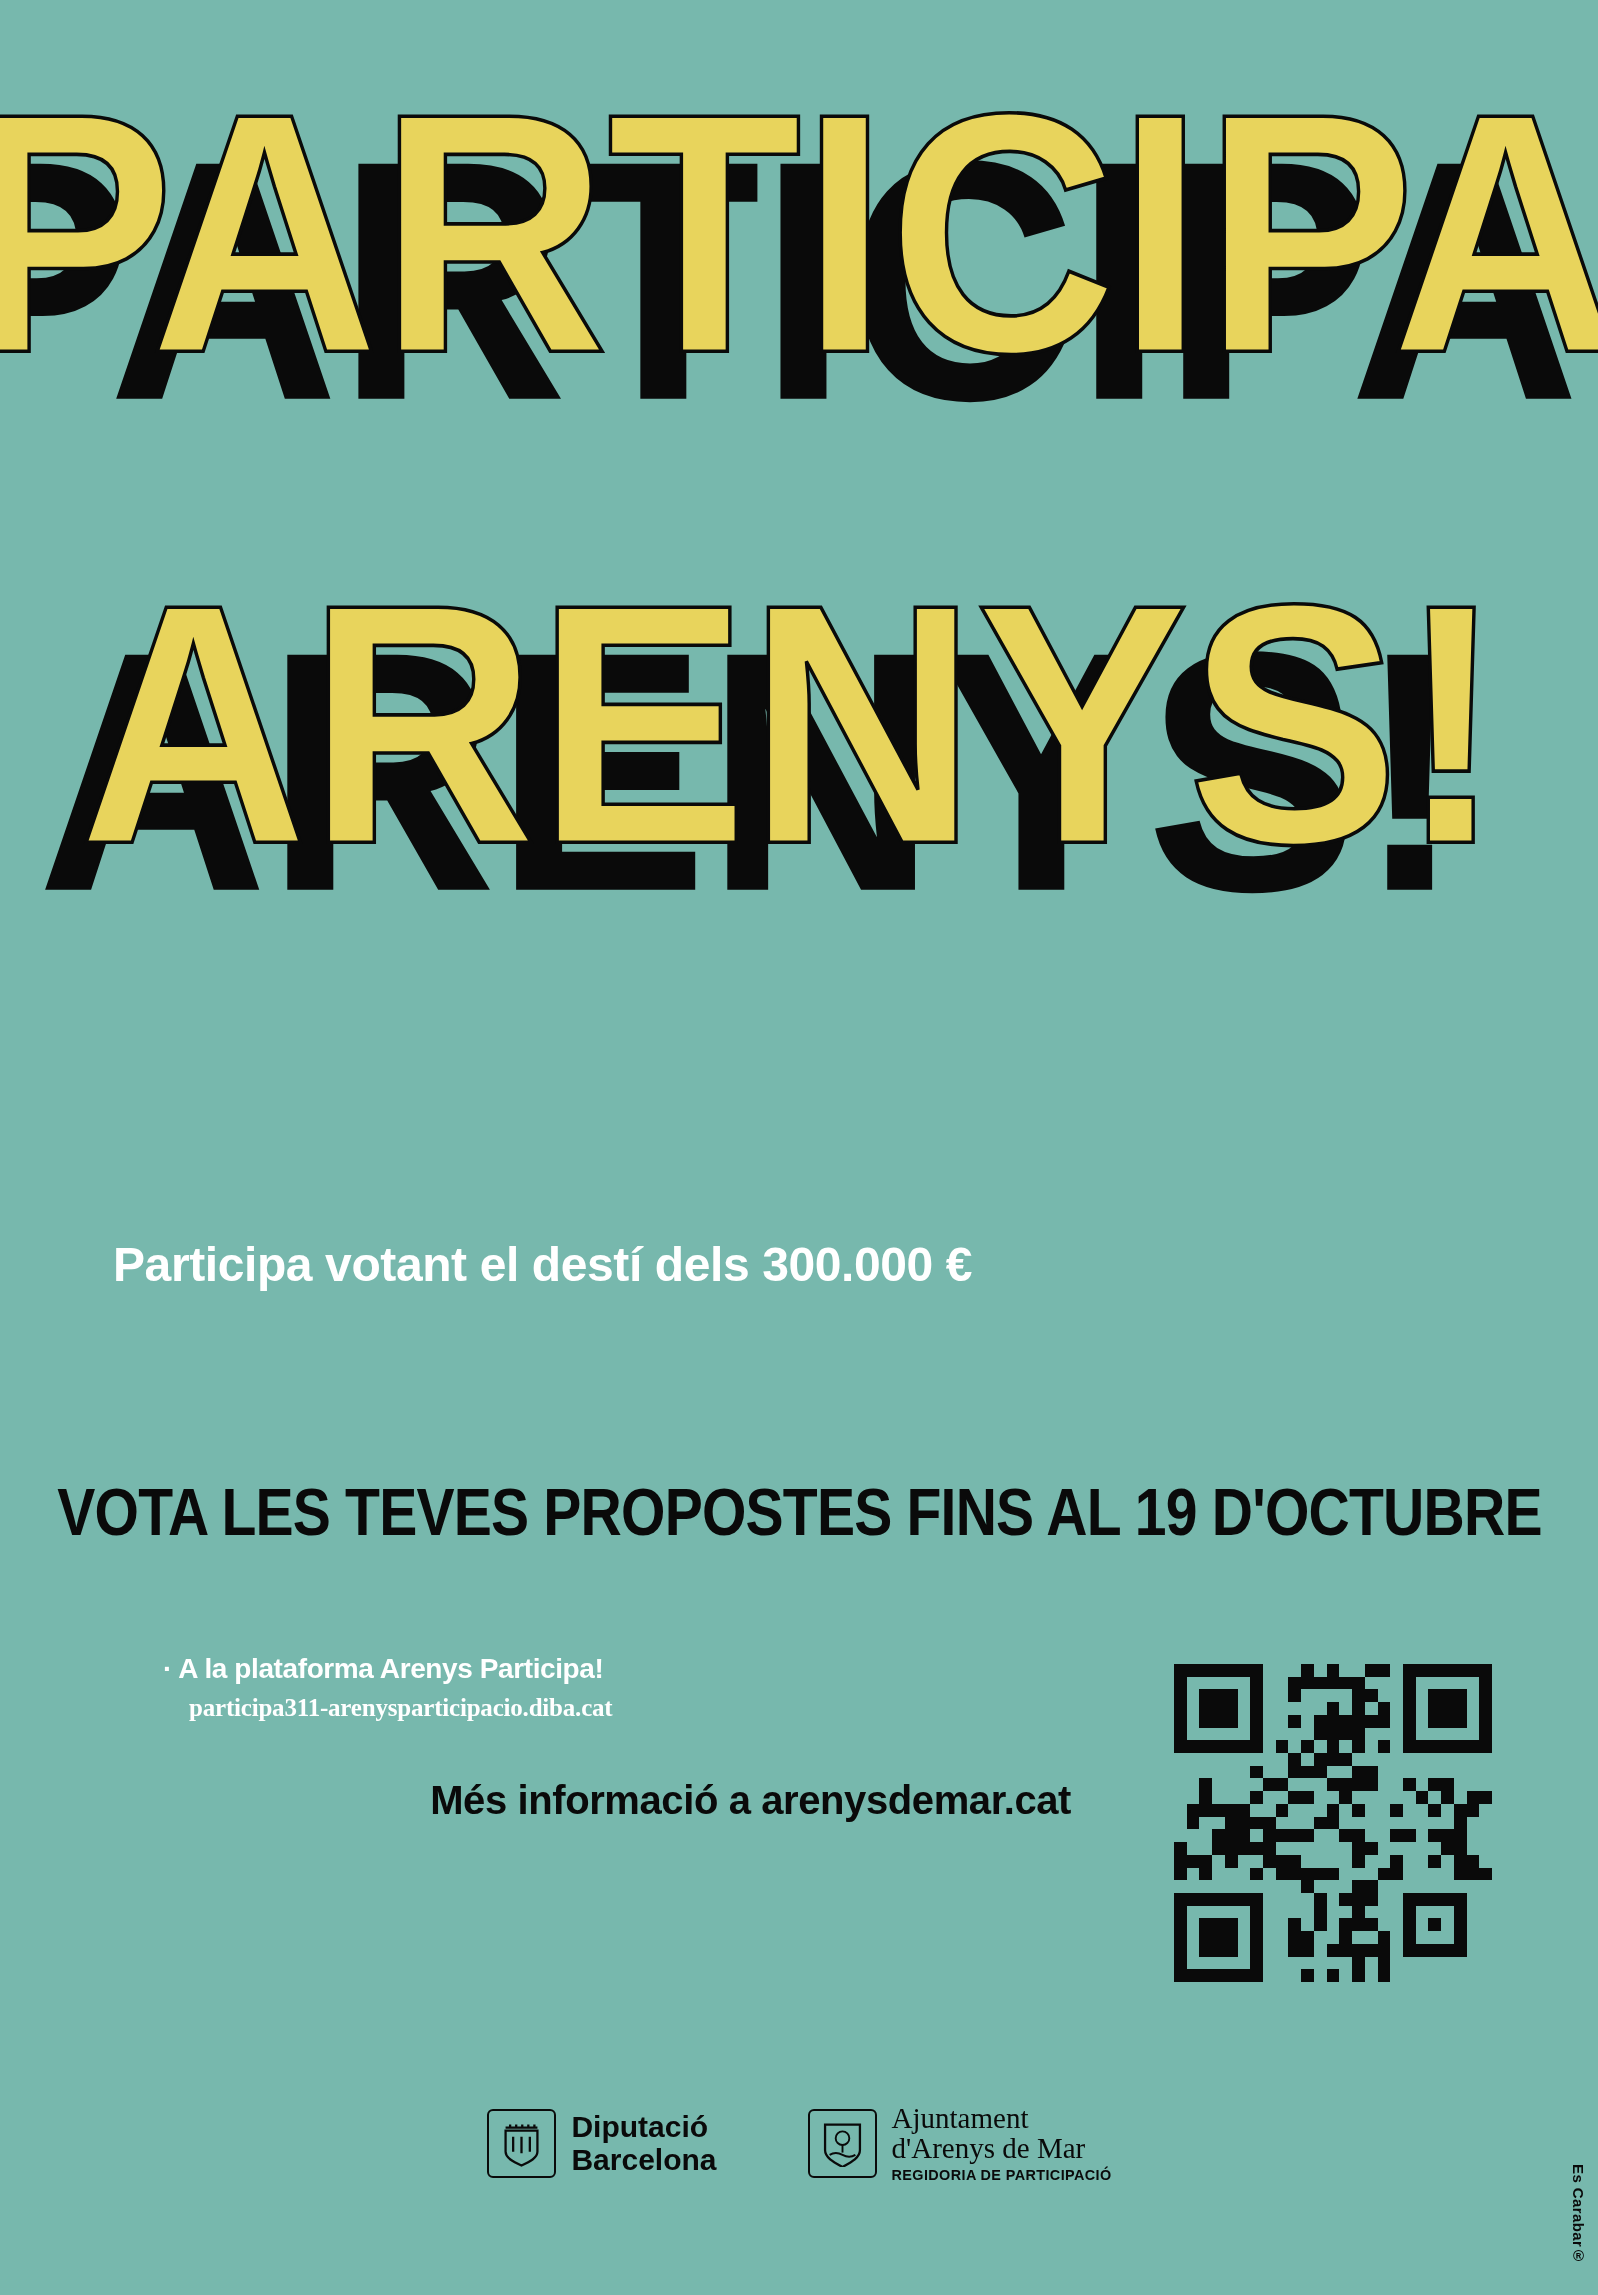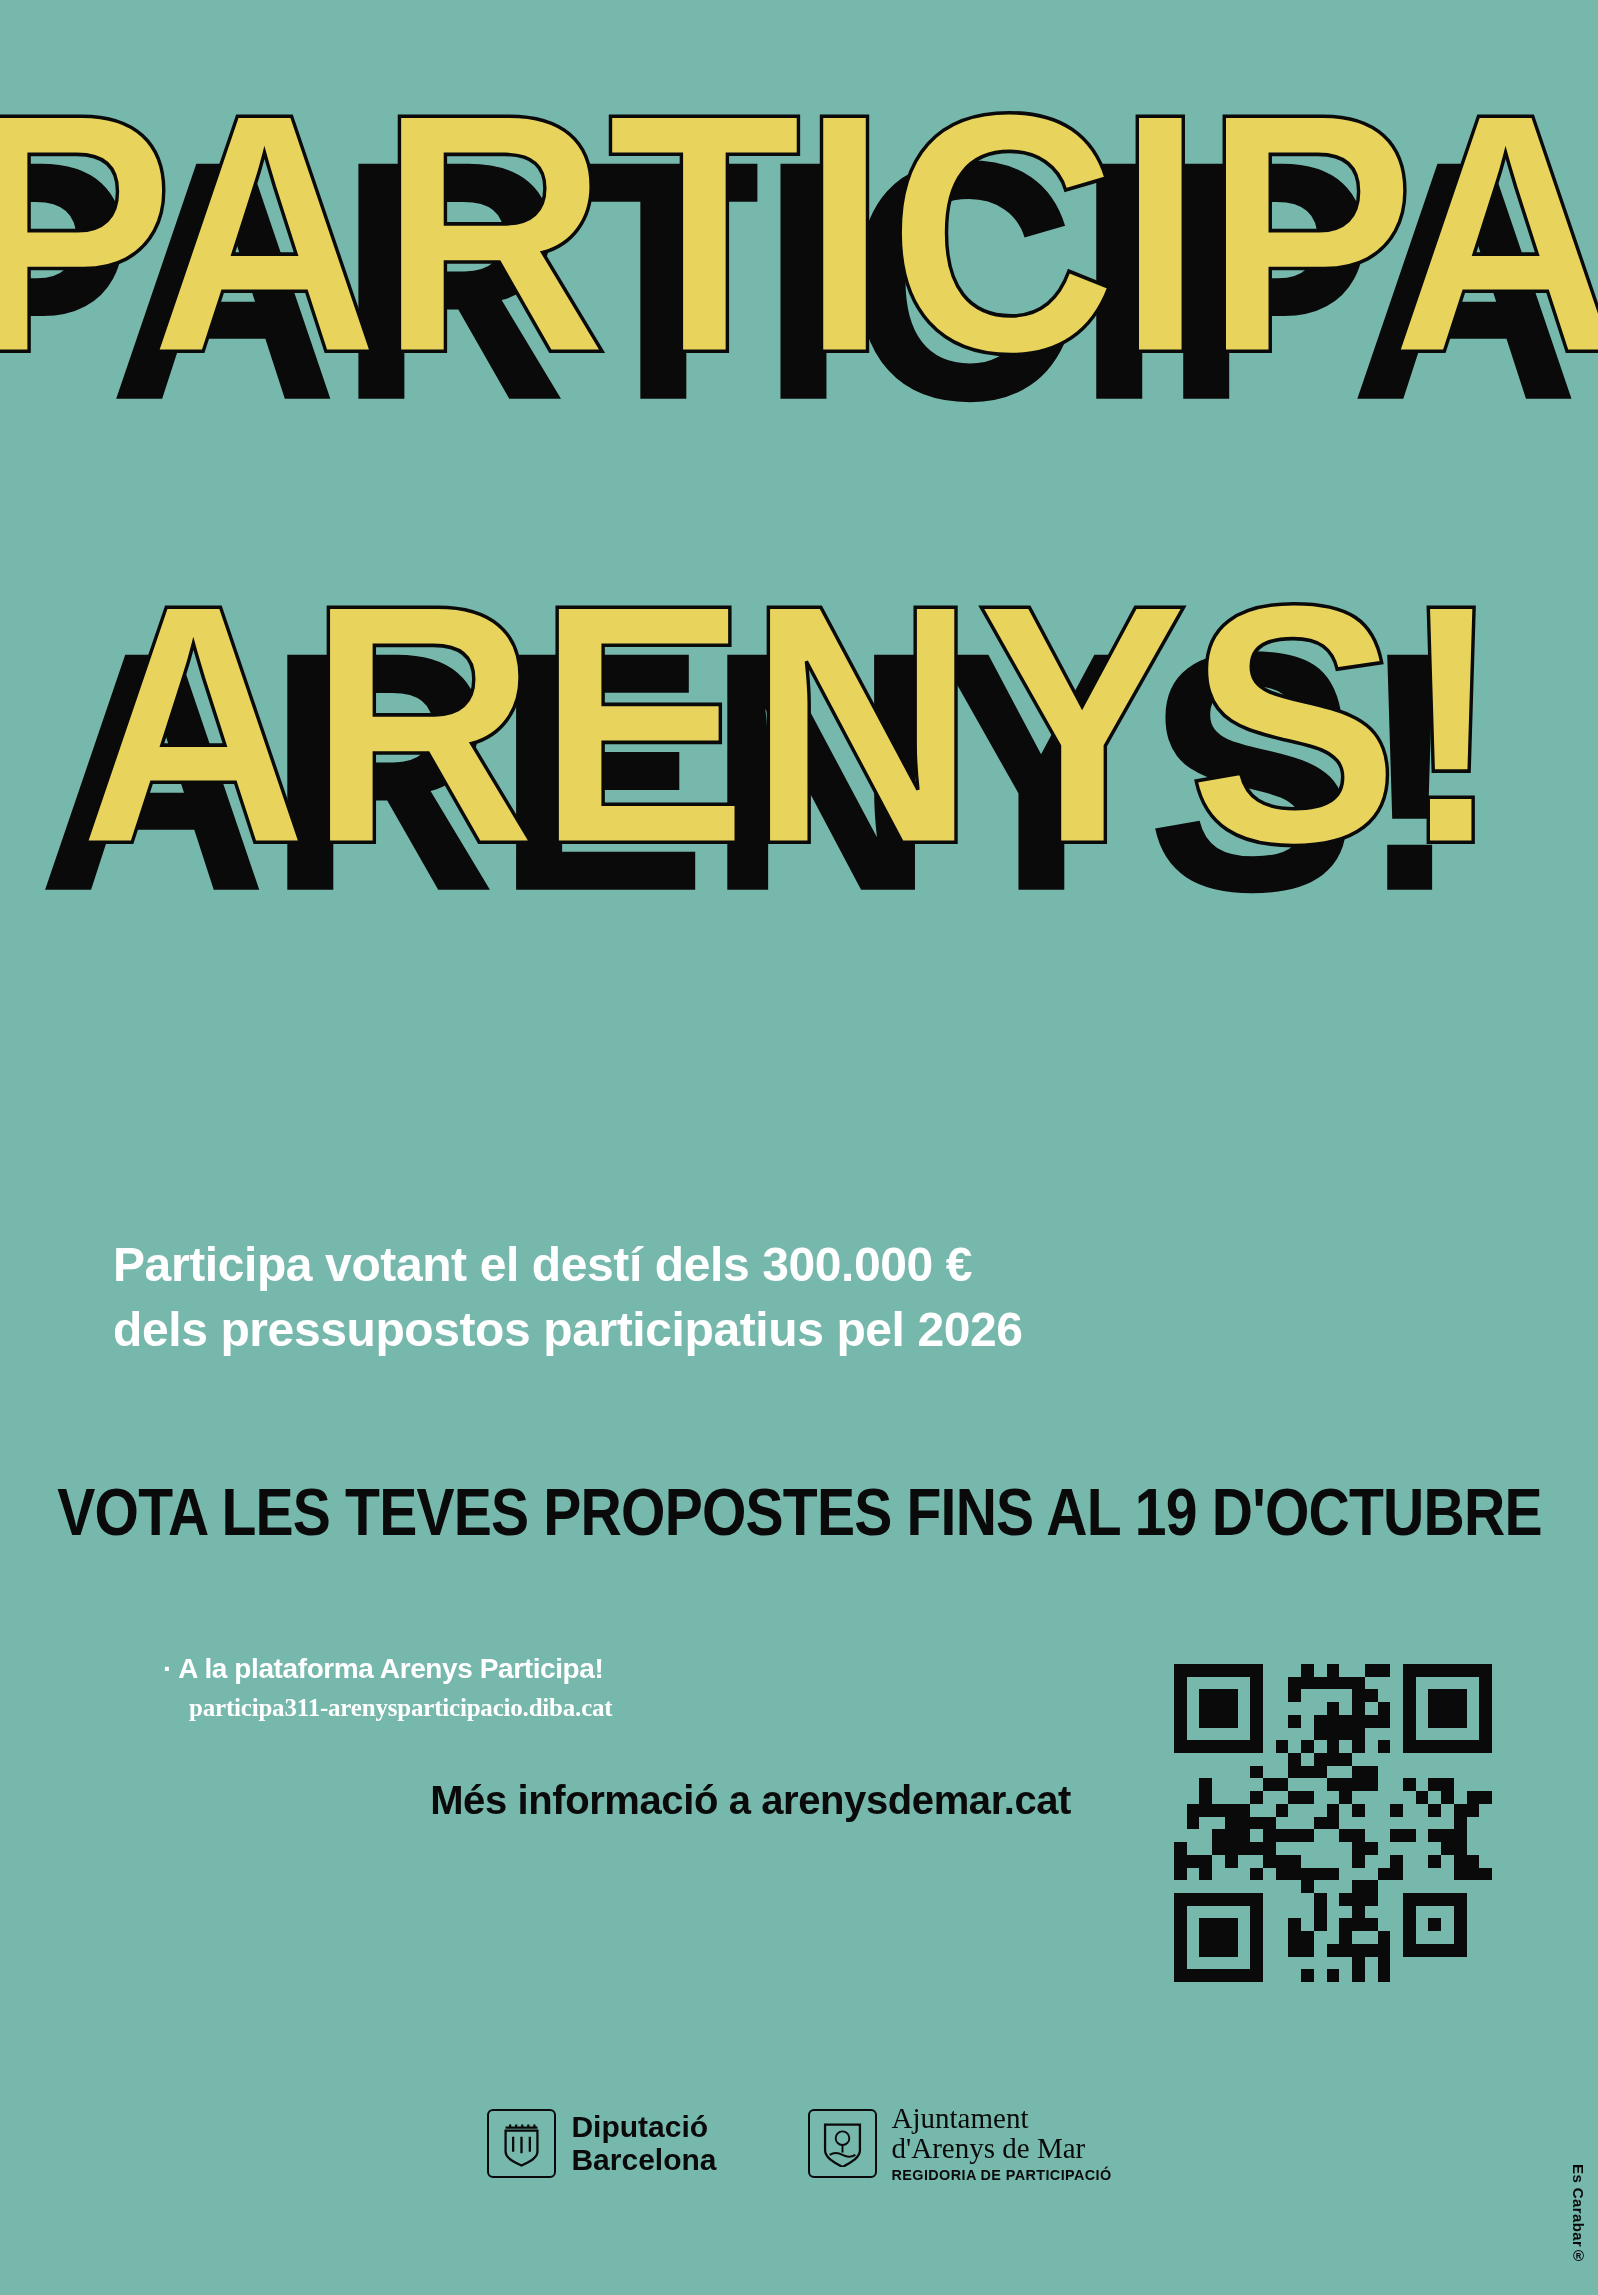--- a/index.html
+++ b/index.html
@@ -237,21 +237,20 @@
     <div class="headline-line line2">
       <span class="hl-word">
         <span class="hl-shadow">ARENYS!</span>
         <span class="hl-front">ARENYS!</span>
       </span>
     </div>
   </div>
 
   <div class="subtitle">
     <div>Participa votant el destí dels 300.000 €</div>
-    <div>dels pressupostos participatius pel 2026</div>
   </div>
 
   <div class="deadline">VOTA LES TEVES PROPOSTES FINS AL 19 D'OCTUBRE</div>
 
   <div class="info">
     <div class="bullet-row">· A la plataforma Arenys Participa!</div>
     <div class="bullet-sub">participa311-arenysparticipacio.diba.cat</div>
     <div class="more-info">Més informació a arenysdemar.cat</div>
   </div>
 

